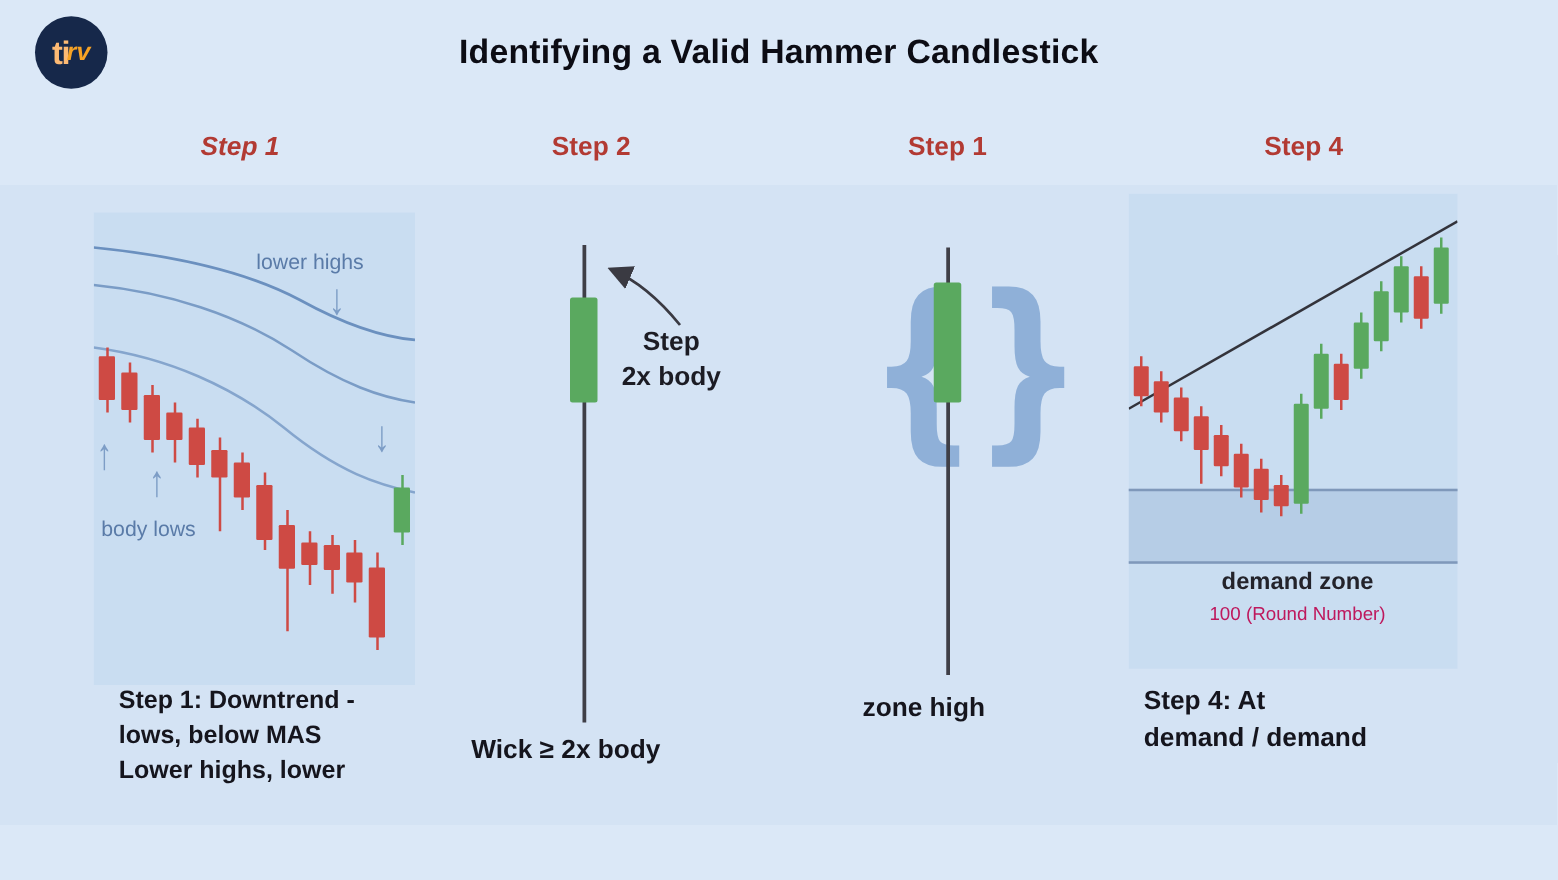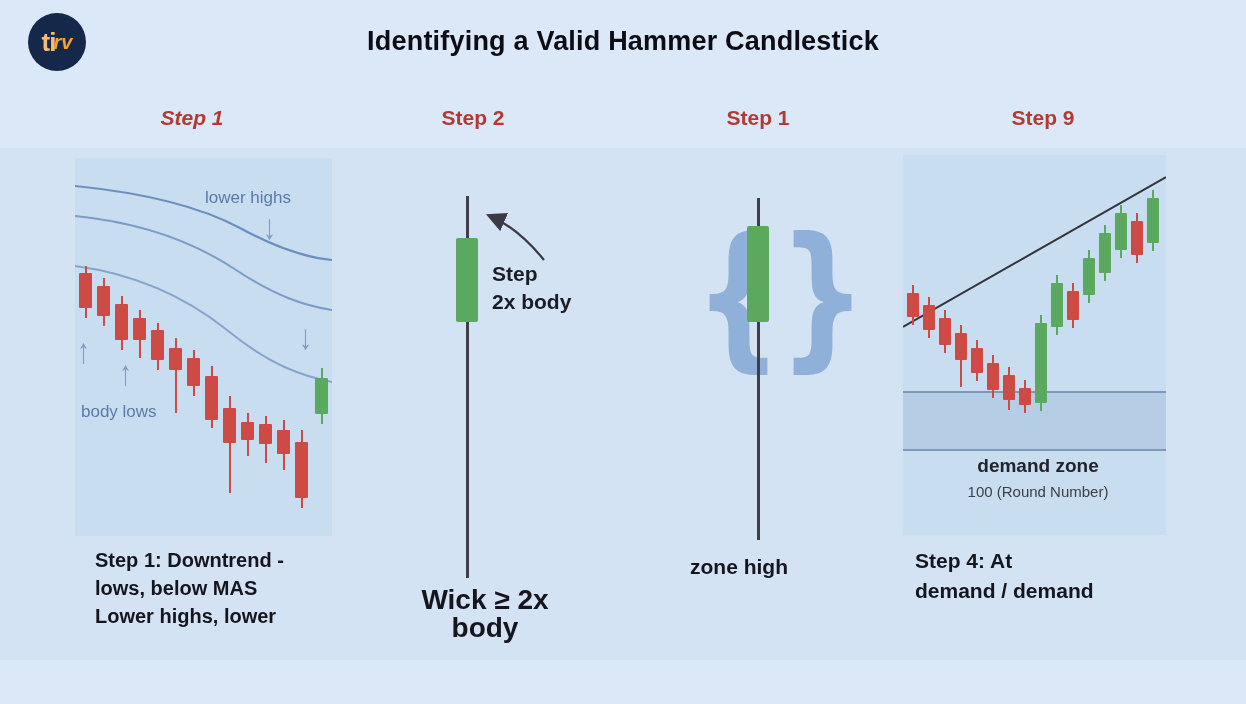--- a/index.html
+++ b/index.html
@@ -32,53 +32,53 @@
   .ann{position:absolute;color:#5a7ba8;font-size:17px;font-weight:500;white-space:nowrap;}
   .arrow{position:absolute;color:var(--steel);font-size:26px;font-weight:600;
          transform:scaleY(1.35);line-height:1;}
 
   .caption{position:absolute;font-size:20px;font-weight:bold;color:var(--ink);line-height:28px;}
   .caption .sub{font-weight:600;}
 
   .hammer-wick{position:absolute;width:3px;background:var(--wick);}
   .hammer-body{position:absolute;background:var(--green);border-radius:2px;}
   .callout-arrow{position:absolute;}
-  .callout{position:absolute;width:90px;text-align:left;font-size:21px;font-weight:bold;
+  .callout{position:absolute;width:90px;text-align:center;font-size:21px;font-weight:bold;
            color:#1c1c24;line-height:28px;}
 
   .brace{position:absolute;font-family:"DejaVu Sans",sans-serif;font-size:125px;line-height:1;
          font-weight:bold;color:var(--brace);transform:scaleY(1.25);}
 
   .demand-band{position:absolute;left:0;right:0;top:236px;height:56px;
                background:rgba(140,170,205,.30);
                border-top:2px solid #7f98ba;border-bottom:2px solid #7f98ba;}
   .demand-label{position:absolute;left:30px;width:210px;text-align:center;
                 font-size:19px;font-weight:600;color:#23232b;}
   .round-label{position:absolute;left:30px;width:210px;text-align:center;
-               font-size:15px;font-weight:500;color:#404040;}
+               font-size:15px;font-weight:500;color:#be185d;}
 </style>
 </head>
 <body>
 
 <div class="canvas">
   <div class="mid-band"></div>
 
   <div class="logo">
     <span class="logo-ti">ti</span>
     <span class="logo-rv">rv</span>
   </div>
 
   <h1 class="title">Identifying a Valid Hammer Candlestick</h1>
 
   <div class="step-heading" style="left:132px;font-style:italic;">Step 1</div>
   <div class="step-heading" style="left:413px;">Step 2</div>
   <div class="step-heading" style="left:698px;">Step 1</div>
-  <div class="step-heading" style="left:983px;">Step 9</div>
+  <div class="step-heading" style="left:983px;">Step 4</div>
 
-  <div class="panel" style="left:75px;top:158px;width:257px;height:378px;">
+  <div class="panel" style="left:75px;top:170px;width:257px;height:378px;">
     <svg width="257" height="378" viewBox="0 0 257 378">
       <path d="M0,28 C60,34 120,46 165,70 C205,92 235,100 257,102" fill="none" stroke="#6b90bf" stroke-width="2.2"></path>
       <path d="M0,58 C60,64 115,82 158,110 C200,138 230,148 257,152" fill="none" stroke="#7a9cc6" stroke-width="2"></path>
       <path d="M0,108 C60,116 112,140 152,172 C196,208 228,218 257,224" fill="none" stroke="#85a5cd" stroke-width="2"></path>
     </svg>
     <div class="candles" id="p1-candles">
         <div class="candle-wick red" style="left: 9.5px; top: 108px; height: 52px;"></div>
         <div class="candle-body red" style="left: 4px; top: 115px; width: 13px; height: 35px;"></div>
         <div class="candle-wick red" style="left: 27.5px; top: 120px; height: 48px;"></div>
         <div class="candle-body red" style="left: 22px; top: 128px; width: 13px; height: 30px;"></div>
@@ -128,21 +128,21 @@
       <marker id="ah" markerWidth="9" markerHeight="9" refX="7" refY="4.5" orient="auto">
         <path d="M0,0 L9,4.5 L0,9 z" fill="#3a3a42"></path>
       </marker>
     </defs>
     <path d="M66,60 Q40,28 12,16" fill="none" stroke="#3a3a42" stroke-width="2.2" marker-end="url(#ah)"></path>
   </svg>
   <div class="callout" style="left:492px;top:260px;">
     <div>Step</div>
     <div>2x body</div>
   </div>
-  <div class="caption" style="left:390px;top:586px;width:190px;text-align:center;font-size:28px;">Wick ≥ 2x body</div>
+  <div class="caption" style="left:377px;top:586px;width:190px;text-align:left;font-size:21px;">Wick ≥ 2x body</div>
 
   <span class="brace" style="left:694px;top:232px;">{</span>
   <span class="brace" style="left:778px;top:232px;">}</span>
   <div class="hammer-wick" style="left:757px;top:198px;height:342px;"></div>
   <div class="hammer-body" style="left:747px;top:226px;width:22px;height:96px;"></div>
   <div class="caption" style="left:690px;top:552px;width:200px;font-size:21px;line-height:30px;">
     <div>zone high</div>
   </div>
 
   <div class="panel" style="left:903px;top:155px;width:263px;height:380px;">

